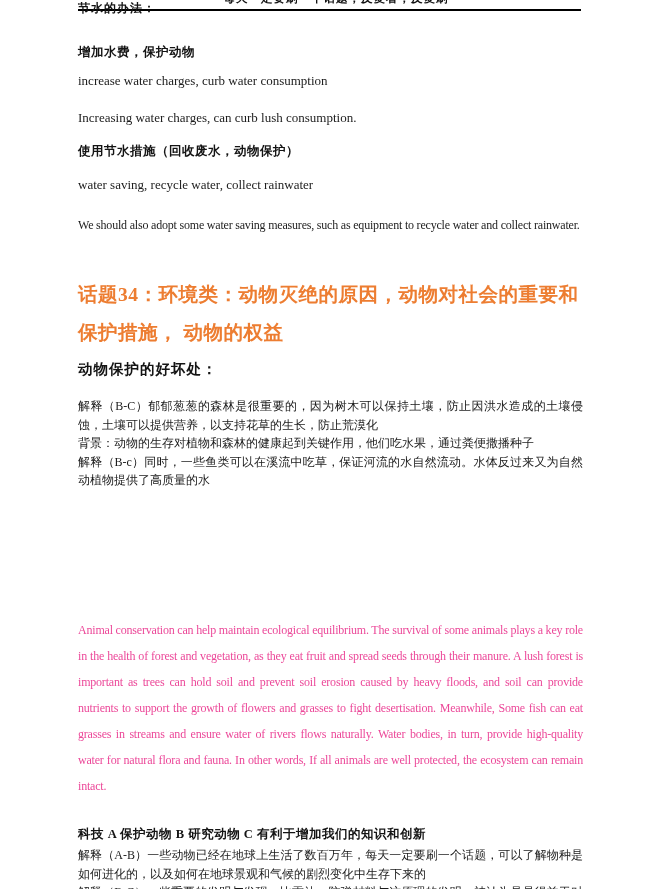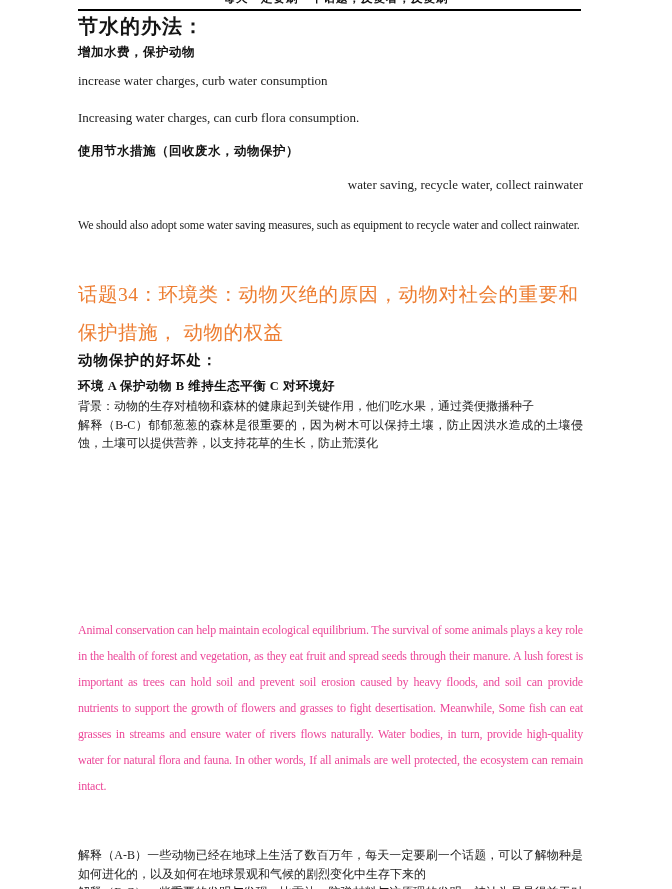--- a/index.html
+++ b/index.html
@@ -37,40 +37,40 @@
     top: 9px;
     border-top: 2px solid #000;
     height: 0;
   }
 
   .zh-bold {
     font-weight: bold;
     color: #141414;
     font-family: "Liberation Serif", serif;
   }
-  .water-heading   { top: 13px;  font-size: 20px; letter-spacing: 1px; }
+  .water-heading   { top: 0;  font-size: 12px; letter-spacing: 1px; }
   .water-p1-zh     { top: 44px;  font-size: 12.5px; letter-spacing: 0.5px; }
   .water-p1-phrase { top: 73px;  font-size: 13px; }
   .water-p1-sent   { top: 110px; font-size: 13px; }
   .water-p2-zh     { top: 143px; font-size: 12.5px; letter-spacing: 0.5px; }
-  .water-p2-phrase { top: 177px; font-size: 13px; text-align: right; }
+  .water-p2-phrase { top: 177px; font-size: 13px; }
   .water-p2-sent   {
     top: 211px; font-size: 12px; line-height: 28px;
     text-align: justify; letter-spacing: -0.2px;
   }
 
   .topic-title {
     top: 276px;
     font-size: 19.5px;
     line-height: 38px;
-    font-weight: normal;
+    font-weight: bold;
     color: #ED7D31;
     letter-spacing: 0.5px;
   }
-  .topic-subheading { top: 351px; font-size: 14.5px; letter-spacing: 1px; }
+  .topic-subheading { top: 360px; font-size: 14.5px; letter-spacing: 1px; }
   .env-points       { top: 378px; font-size: 12.5px; letter-spacing: 0.5px; }
 
   .zh-block {
     font-size: 12px;
     line-height: 18.6px;
     color: #1a1a1a;
     text-align: justify;
   }
   .zh-block-1 { top: 397px; }
 
@@ -103,41 +103,42 @@
   <div class="abs header-note">每天一定要刷一个话题，反复看，反复刷</div>
 
   <div class="header-rule"></div>
 
   <div class="abs zh-bold water-heading">节水的办法：</div>
 
   <div class="abs zh-bold water-p1-zh">增加水费，保护动物</div>
 
   <div class="abs water-p1-phrase">increase water charges, curb water consumption</div>
 
-  <div class="abs water-p1-sent">Increasing water charges, can curb flora consumption.</div>
+  <div class="abs water-p1-sent">Increasing water charges, can curb lush consumption.</div>
 
   <div class="abs zh-bold water-p2-zh">使用节水措施（回收废水，动物保护）</div>
 
   <div class="abs water-p2-phrase">water saving, recycle water, collect rainwater</div>
 
   <div class="abs water-p2-sent">We should also adopt some water saving measures, such as equipment to recycle water and collect rainwater.</div>
 
   <div class="abs topic-title">话题34：环境类：动物灭绝的原因，动物对社会的重要和保护措施， 动物的权益</div>
 
   <div class="abs zh-bold topic-subheading">动物保护的好坏处：</div>
 
-  <div class="abs zh-bold env-points">环境 A 保护动物 B 维持生态平衡 C 对环境好</div>
 
   <div class="abs zh-block zh-block-1">
+    <div>解释（B-C）郁郁葱葱的森林是很重要的，因为树木可以保持土壤，防止因洪水造成的土壤侵蚀，土壤可以提供营养，以支持花草的生长，防止荒漠化</div>
     <div>背景：动物的生存对植物和森林的健康起到关键作用，他们吃水果，通过粪便撒播种子</div>
-    <div>解释（B-C）郁郁葱葱的森林是很重要的，因为树木可以保持土壤，防止因洪水造成的土壤侵蚀，土壤可以提供营养，以支持花草的生长，防止荒漠化</div>
+    <div>解释（B-c）同时，一些鱼类可以在溪流中吃草，保证河流的水自然流动。水体反过来又为自然动植物提供了高质量的水</div>
   </div>
 
 
   <div class="abs main-para">Animal conservation can help maintain ecological equilibrium. The survival of some animals plays a key role in the health of forest and vegetation, as they eat fruit and spread seeds through their manure. A lush forest is important as trees can hold soil and prevent soil erosion caused by heavy floods, and soil can provide nutrients to support the growth of flowers and grasses to fight desertisation. Meanwhile, Some fish can eat grasses in streams and ensure water of rivers flows naturally. Water bodies, in turn, provide high-quality water for natural flora and fauna. In other words, If all animals are well protected, the ecosystem can remain intact.</div>
 
+  <div class="abs zh-bold tech-points">科技 A 保护动物 B 研究动物 C 有利于增加我们的知识和创新</div>
 
   <div class="abs zh-block zh-block-2">
     <div>解释（A-B）一些动物已经在地球上生活了数百万年，每天一定要刷一个话题，可以了解物种是如何进化的，以及如何在地球景观和气候的剧烈变化中生存下来的</div>
     <div>解释（B-C）一些重要的发明与发现，比雷达、防弹材料与这原理的发明，被认为是是得益于对动物的研究</div>
   </div>
 
 </div>
 
 </body></html>

